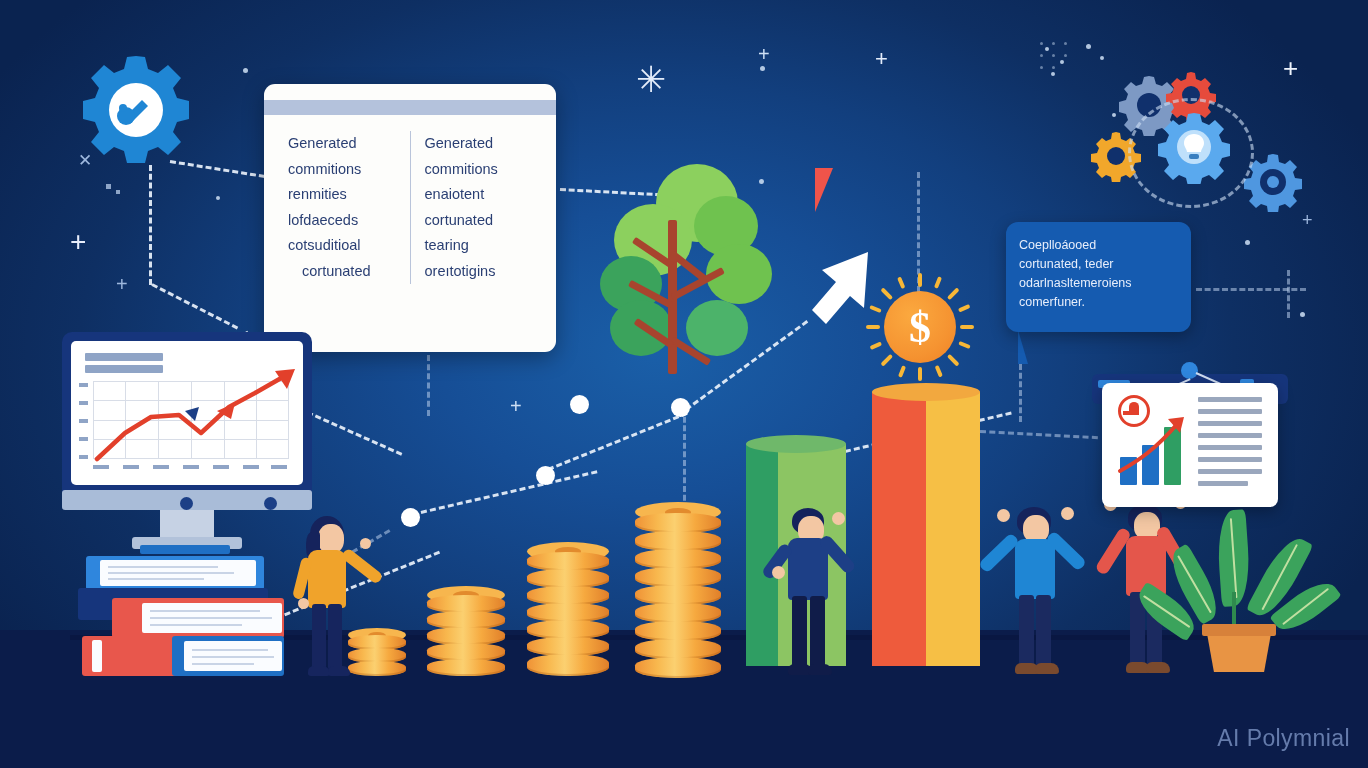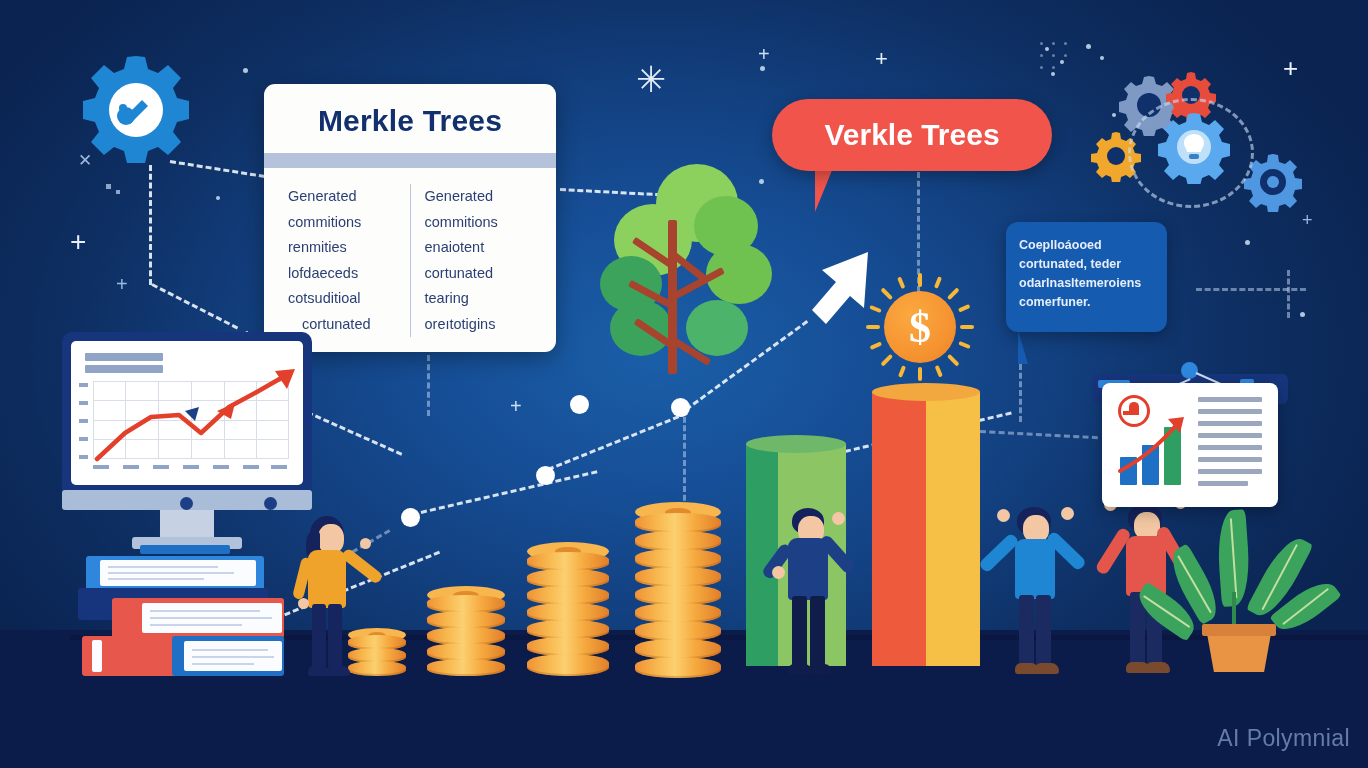--- a/index.html
+++ b/index.html
@@ -45,22 +45,22 @@
   .mline.ind{padding-left:14px;}
 
   
   #verkle-banner{left:772px;top:99px;width:280px;height:72px;background:#f0544a;border-radius:36px;
     box-shadow:0 5px 16px rgba(0,0,0,.28);display:flex;align-items:center;justify-content:center;}
   #verkle-title{color:#fff;font-size:30px;font-weight:bold;}
   #verkle-tail{left:815px;top:168px;width:0;height:0;
     border-left:18px solid #f0544a;border-right:28px solid transparent;border-bottom:44px solid transparent;}
 
   
-  #blue-bubble{left:1006px;top:222px;width:161px;height:110px;background:#155bb0;border-radius:12px;
-    box-shadow:0 5px 16px rgba(0,0,0,.3);font-weight:bold;}
+  #blue-bubble{left:1006px;top:222px;width:185px;height:110px;background:#155bb0;border-radius:12px;
+    box-shadow:0 5px 16px rgba(0,0,0,.3);}
   #blue-bubble-text{color:#e7eefb;font-size:12.5px;line-height:1.52;padding:14px 13px;}
   #blue-bubble-tail{left:1018px;top:330px;width:0;height:0;
     border-left:10px solid #155bb0;border-right:24px solid transparent;border-top:34px solid transparent;}
 
   
   #monitor{left:62px;top:332px;}
   #mon-bezel{width:250px;height:170px;background:#16357c;border-radius:10px;}
   #mon-inner{position:absolute;left:9px;top:9px;width:232px;height:144px;background:#fff;border-radius:5px;overflow:hidden;}
   #mon-base{position:absolute;left:0;top:158px;width:250px;height:20px;background:#a9bcd8;border-radius:3px;}
   .mon-btn{position:absolute;top:165px;width:13px;height:13px;border-radius:50%;background:#1c3f86;}
@@ -254,21 +254,20 @@
     <div class="abs" style="left:72px;top:56px;width:9px;height:154px;background:#a8442e;border-radius:2px;"></div>
     <div class="branch" style="left:76px;top:86px;width:42px;height:7px;transform:rotate(38deg);"></div>
     <div class="branch" style="left:76px;top:98px;width:46px;height:7px;transform:rotate(-146deg);"></div>
     <div class="branch" style="left:76px;top:130px;width:58px;height:7px;transform:rotate(-28deg);"></div>
     <div class="branch" style="left:76px;top:138px;width:48px;height:7px;transform:rotate(208deg);"></div>
     <div class="branch" style="left:76px;top:172px;width:44px;height:7px;transform:rotate(32deg);"></div>
     <div class="branch" style="left:76px;top:178px;width:44px;height:7px;transform:rotate(214deg);"></div>
   </div>
 
   <div class="abs" id="merkle-card">
-    <div id="merkle-title">Merkle Trees</div>
     <div id="merkle-divider"></div>
     <div id="merkle-cols">
       <div class="mcol left">
         <div class="mline">Generated</div>
         <div class="mline">commitions</div>
         <div class="mline">renmities</div>
         <div class="mline">lofdaeceds</div>
         <div class="mline">cotsuditioal</div>
         <div class="mline ind">cortunated</div>
       </div>
@@ -277,23 +276,20 @@
         <div class="mline">commitions</div>
         <div class="mline">enaiotent</div>
         <div class="mline">cortunated</div>
         <div class="mline">tearing</div>
         <div class="mline">oreıtotigins</div>
       </div>
     </div>
   </div>
 
   <div class="abs" id="verkle-tail"></div>
-  <div class="abs" id="verkle-banner">
-    <span id="verkle-title">Verkle Trees</span>
-  </div>
 
   <div class="abs" id="blue-bubble-tail"></div>
   <div class="abs" id="blue-bubble">
     <div id="blue-bubble-text">
       <div>Coeplloáooed</div>
       <div>cortunated, teder</div>
       <div>odarlnasltemeroiens</div>
       <div>comerfuner.</div>
     </div>
   </div>

